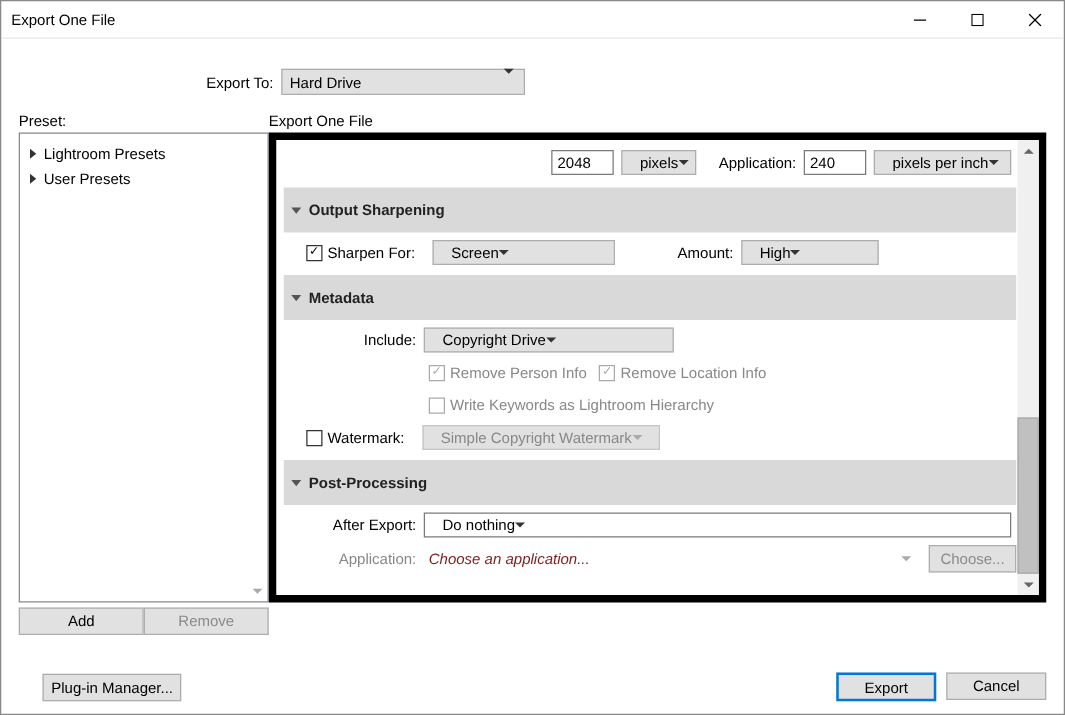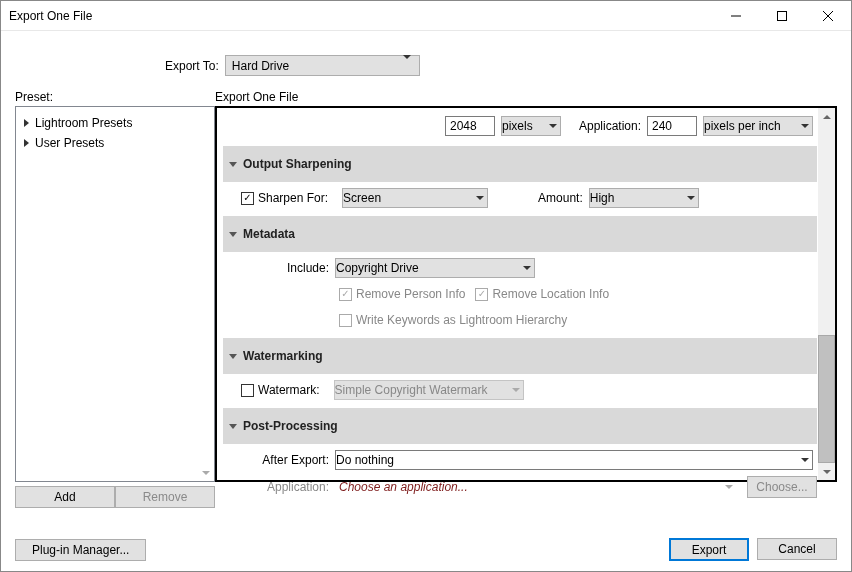--- a/index.html
+++ b/index.html
@@ -28,21 +28,21 @@
 .tri-right { width: 0; height: 0; border-top: 4px solid transparent; border-bottom: 4px solid transparent; border-left: 5px solid #333; margin-right: 6px; }
 .preset-scroll { position: absolute; right: 0; top: 0; bottom: 0; width: 17px; display: flex; flex-direction: column; justify-content: flex-end; border-left: 0px solid #ccc; }
 .scroll-down { height: 17px; width: 17px; display: flex; align-items: center; justify-content: center; }
 .btn-row { display: flex; margin-top: 4px; }
 .btn { height: 22px; border: 1px solid #adadad; background: #e1e1e1; display: inline-flex; align-items: center; justify-content: center; }
 .btn.half { width: 100px; }
 .btn.disabled { color: #8a8a8a; }
 
 .right-col { flex: 1; }
 .right-label { color: #000; margin-bottom: 2px; }
-.settings-box { border: 2px solid #000000; height: 376px; background: #fff; position: relative; padding: 6px 18px 6px 6px; }
+.settings-box { border: 6px solid #000000; height: 376px; background: #fff; position: relative; padding: 6px 18px 6px 6px; }
 .settings-scroll { position: absolute; right: 0; top: 0; bottom: 0; width: 17px; background: #f0f0f0; display: flex; flex-direction: column; }
 .scroll-up { height: 17px; display:flex; align-items:center; justify-content:center; }
 .scroll-track { flex: 1; position: relative; }
 .scroll-thumb { position: absolute; left: 0; right: 0; background: #c0c0c0; border: 1px solid #a8a8a8; }
 
 .section-header { background: #d9d9d9; height: 36px; display: flex; align-items: center; padding-left: 6px; margin-top: 8px; }
 .section-header:first-child { margin-top: 6px; }
 .tri-down { width: 0; height: 0; border-left: 4px solid transparent; border-right: 4px solid transparent; border-top: 5px solid #555; margin-right: 6px; }
 .section-header .t { font-weight: 600; color: #222; }
 
@@ -53,31 +53,31 @@
 .input-text { border: 1px solid #7a7a7a; height: 20px; padding: 0 4px; background: #fff; }
 .input-text.w50 { width: 50px; }
 
 .chk { display: inline-flex; align-items: center; }
 .chk .box { width: 13px; height: 13px; border: 1px solid #333; background: #fff; margin-right: 4px; display:flex; align-items:center; justify-content:center; font-size:10px; line-height:1; }
 .chk.checked .box::after { content:"✓"; color:#000; font-size:10px; }
 .chk.disabled .box { border-color: #aaa; color:#aaa; }
 .chk.disabled.checked .box::after { color:#aaa; }
 .chk.disabled span { color: #888; }
 
-.sel2 { display:inline-flex; align-items:center; justify-content:space-between; border:1px solid #adadad; background:#e1e1e1; height:20px; padding:0 3px 0 0; }
+.sel2 { display:inline-flex; align-items:center; border:1px solid #adadad; background:#e1e1e1; height:20px; padding:0 3px 0 14px; }
 .sel2.disabled { color:#888; border-color:#c4c4c4; }
 .sel2.white { background:#fff; border-color:#7a7a7a; }
 .chev-d { width:0;height:0;border-left:4px solid transparent;border-right:4px solid transparent;border-top:4px solid #333; }
 .chev-d.disabled { border-top-color:#aaa; }
 
 .footer { display:flex; align-items:center; justify-content:space-between; padding: 20px 14px 14px 14px; }
 .footer .right-btns { display:flex; gap:8px; }
 .btn-big { width:80px; height:22px; border:1px solid #adadad; background:#e1e1e1; display:inline-flex; align-items:center; justify-content:center; }
 .btn-big.primary { border:2px solid #0078d7; background:#e1e1e1; height:23px; }
-.btn-plugin { height:22px; border:1px solid #adadad; background:#e1e1e1; display:inline-flex; align-items:center; justify-content:center; padding: 0 16px; }
+.btn-plugin { height:22px; border:1px solid #adadad; background:#e1e1e1; display:inline-flex; align-items:center; justify-content:center; padding: 0 6px; margin-left: 19px; }
 
 .top-size-row { display:flex; align-items:center; justify-content:flex-end; gap:6px; height:24px; padding-right:4px; }
 </style>
 </head>
 <body>
 
 <div class="titlebar">
   <div class="title">Export One File</div>
   <div class="winbtn">
       <svg viewBox="0 0 10 10">
@@ -192,24 +192,20 @@
               <span>Remove Location Info</span>
           </label>
         </div>
         <div class="row" style="padding-left:116px">
           <label class="chk disabled">
             <span class="box"></span>
               <span>Write Keywords as Lightroom Hierarchy</span>
           </label>
         </div>
 
-        <div class="section-header">
-          <span class="tri-down"></span>
-          <span class="t">Watermarking</span>
-        </div>
         <div class="row" style="padding-left:18px">
           <label class="chk">
             <span class="box"></span>
               <span>Watermark:</span>
           </label>
           <div class="sel2 disabled" style="width:190px; margin-left:14px">
             <span>Simple Copyright Watermark</span>
               <span class="chev-d disabled"></span>
           </div>
         </div>

